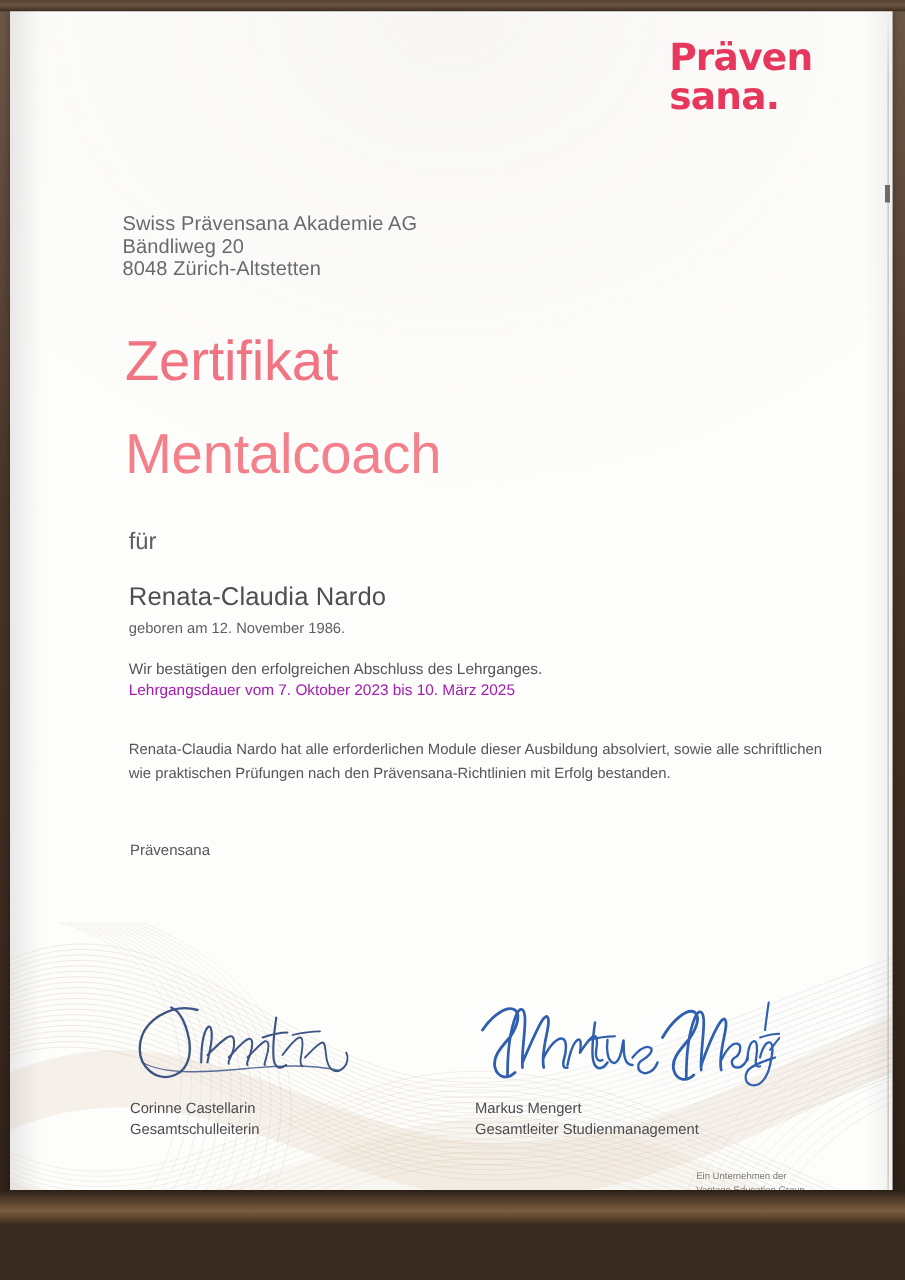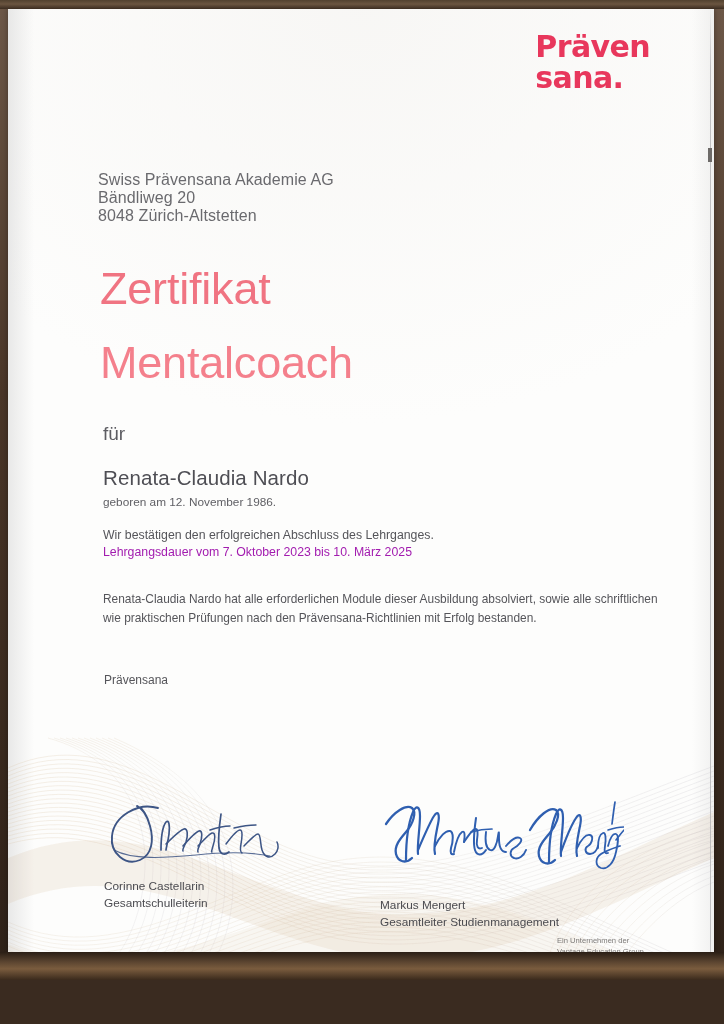--- a/index.html
+++ b/index.html
@@ -210,21 +210,21 @@
 
   .signer {
     position: absolute;
     z-index: 5;
     font-size: 11.8px;
     line-height: 17px;
     color: #4b4b50;
   }
   .signer span { display:block; }
   .signer-left  { left: 96px;  top: 870px; }
-  .signer-right { left: 372px; top: 889px; }
+  .signer-right { left: 372px; top: 870px; }
 
   .footer-note {
     position: absolute;
     left: 537px;
     top: 928px;
     font-size: 7.6px;
     line-height: 10.5px;
     color: #7d7a78;
     z-index: 5;
   }

